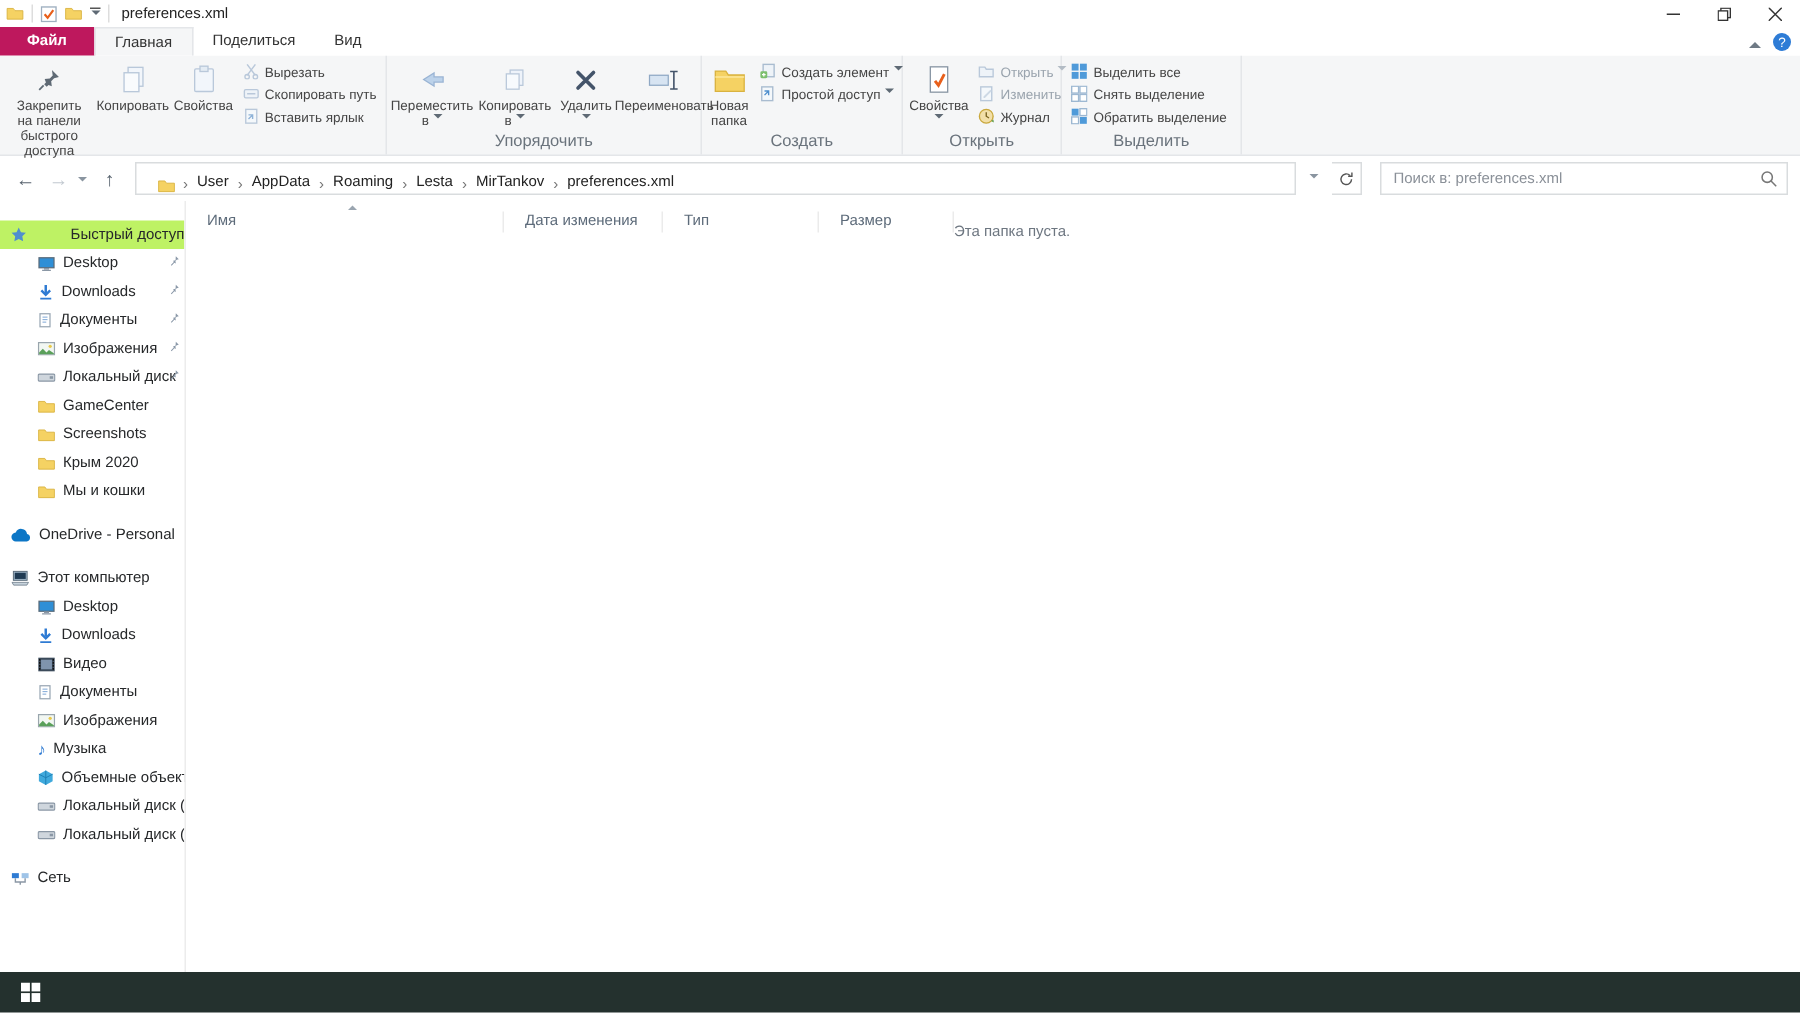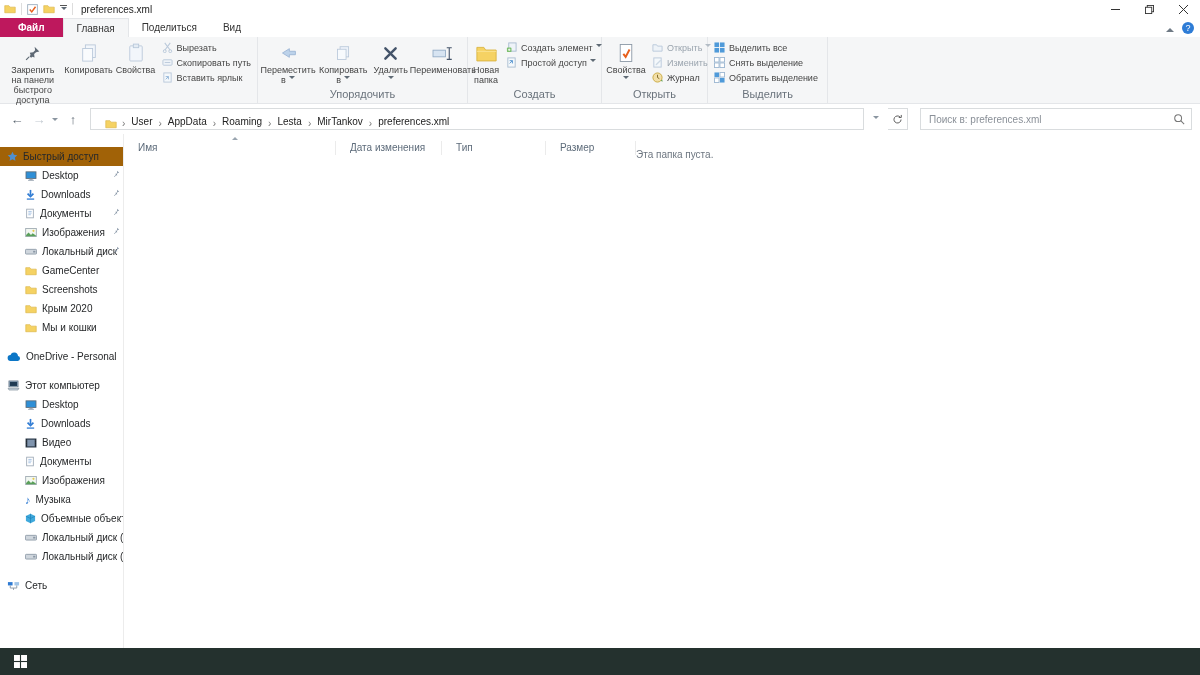--- a/index.html
+++ b/index.html
@@ -59,21 +59,21 @@
   .searchbox input { border:none; outline:none; flex:1; font-size:10px; color:#333;
     font-family:"Liberation Sans", sans-serif; }
   .searchbox input::placeholder { color:#8a9098; }
 
   
   .main { flex:1; display:flex; min-height:0; }
   .sidebar { width:123px; flex:none; padding-top:13px; font-size:10px; color:#26282a; overflow:hidden; }
   .srow { height:19px; display:flex; align-items:center; gap:5px; padding-left:25px; position:relative;
     white-space:nowrap; overflow:hidden; }
   .srow.root { padding-left:7px; }
-  .srow.selected { background:#a16207; }
+  .srow.selected { background:#bef264;justify-content:space-between; }
   .srow .ic { flex:none; display:flex; }
   .pin { position:absolute; right:3px; top:4px; }
   .sgap { height:10px; }
   .content { flex:1; display:flex; flex-direction:row; position:relative; border-left:1px solid #ececec; }
   .sortup { position:absolute; left:108px; top:0; width:0; height:0; border:3px solid transparent;
     border-bottom-color:#9aa5b0; }
   .headers { display:flex; height:18px; align-items:center; margin-top:5px; font-size:10px; color:#5d6b7a; }
   .hcell { padding-left:14px; border-right:1px solid #ebebeb; height:14px; line-height:14px; }
   .hc-name { width:212px; } .hc-date { width:106px; } .hc-type { width:104px; } .hc-size { width:90px; }
   .emptymsg { margin-top:15px; text-align:center; font-size:10px; color:#6d7680; }

